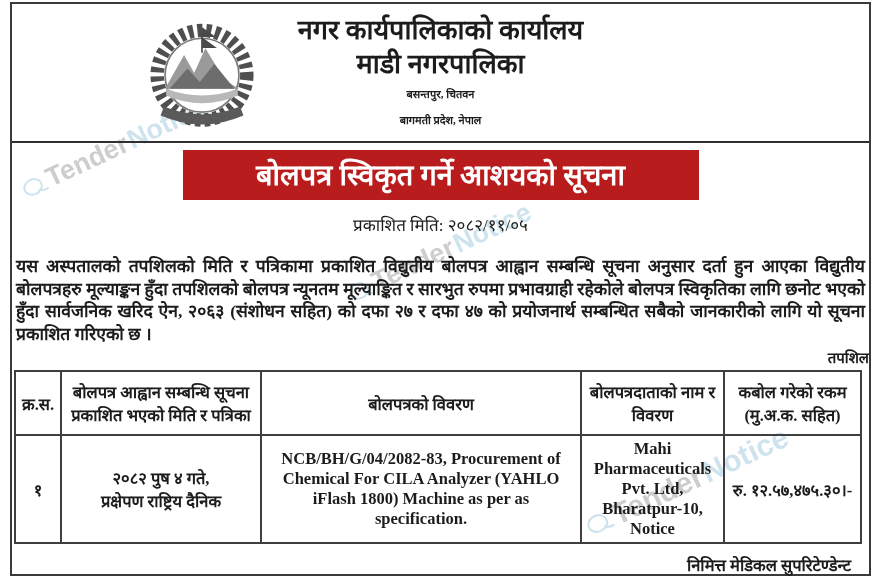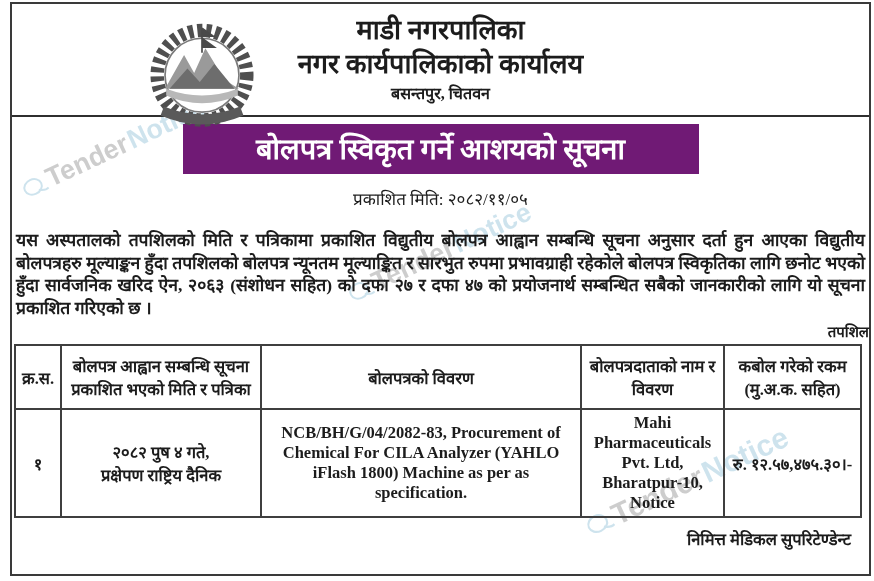--- a/index.html
+++ b/index.html
@@ -11,26 +11,26 @@
   .frame{
     position:absolute; left:10px; top:2px; right:3px; bottom:5px;
     border:2px solid #3a3a3a; box-sizing:border-box;
   }
   .content{ position:absolute; left:12px; top:3px; right:5px; bottom:7px; }
 
   
   .emblem{ position:absolute; left:120px; top:14px; width:140px; height:112px; }
   .title-block{ text-align:center; padding-top:10px; }
   .t-big{ font-size:27px; font-weight:bold; line-height:34px; }
-  .t-small{ font-size:16px; font-weight:bold; line-height:26px; }
+  .t-small{ font-size:11px; font-weight:bold; line-height:26px; }
   .header-rule{ border:none; border-top:2px solid #2f2f2f; margin:8px 0 0 0; }
 
   
   .banner{
-    width:516px; margin:7px auto 0 auto; background:#701a75; color:#ffffff;
+    width:516px; margin:7px auto 0 auto; background:#b91c1c; color:#ffffff;
     text-align:center; font-size:29px; font-weight:bold; padding:4px 0 7px 0;
   }
   .pub-date{ text-align:center; font-size:17px; font-weight:normal; margin-top:13px; }
 
   
   .body-par{
     margin:19px 4px 0 4px; font-size:17.5px; line-height:22.5px;
     text-align:justify; font-weight:600;
   }
   .tapashil{ text-align:right; font-size:15px; font-weight:bold; margin-top:2px; }
@@ -104,23 +104,24 @@
       <circle cx="60" cy="52" r="40" fill="none" stroke="#4f4f4f" stroke-width="12" stroke-dasharray="4.5 3.5"></circle>
       <circle cx="60" cy="52" r="33" fill="#ffffff" stroke="#7a7a7a" stroke-width="1.5"></circle>
       <path d="M27 64 L44 34 L53 50 L63 28 L80 56 L93 64 Z" fill="#9a9a9a"></path>
       <path d="M31 64 L47 46 L58 58 L71 42 L89 64 Z" fill="#6d6d6d"></path>
       <path d="M28 64 Q60 76 92 64 L92 70 Q60 84 28 70 Z" fill="#b8b8b8"></path>
       <path d="M60 10 l0 22 M60 10 l10 7 h-10 M60 19 l11 8 h-11" fill="#4a4a4a" stroke="#4a4a4a" stroke-width="1.5"></path>
       <path d="M26 80 Q60 94 94 80 l3 8 Q60 104 23 88 Z" fill="#5a5a5a"></path>
     </svg>
 
     <div class="title-block">
+      <div class="t-big">नगर कार्यपालिकाको कार्यालय</div>
       <div class="t-big">माडी नगरपालिका</div>
-      <div class="t-big">नगर कार्यपालिकाको कार्यालय</div>
       <div class="t-small">बसन्तपुर, चितवन</div>
+      <div class="t-small">बागमती प्रदेश, नेपाल</div>
     </div>
 
     <hr class="header-rule">
 
     <div class="banner">बोलपत्र स्विकृत गर्ने आशयको सूचना</div>
 
     <div class="pub-date">प्रकाशित मिति: २०८२/११/०५</div>
 
     <div class="body-par">यस अस्पतालको तपशिलको मिति र पत्रिकामा प्रकाशित विद्युतीय बोलपत्र आह्वान सम्बन्धि सूचना अनुसार दर्ता हुन आएका विद्युतीय बोलपत्रहरु मूल्याङ्कन हुँदा तपशिलको बोलपत्र न्यूनतम मूल्याङ्कित र सारभुत रुपमा प्रभावग्राही रहेकोले बोलपत्र स्विकृतिका लागि छनोट भएको हुँदा सार्वजनिक खरिद ऐन, २०६३ (संशोधन सहित) को दफा २७ र दफा ४७ को प्रयोजनार्थ सम्बन्धित सबैको जानकारीको लागि यो सूचना प्रकाशित गरिएको छ ।</div>
 

